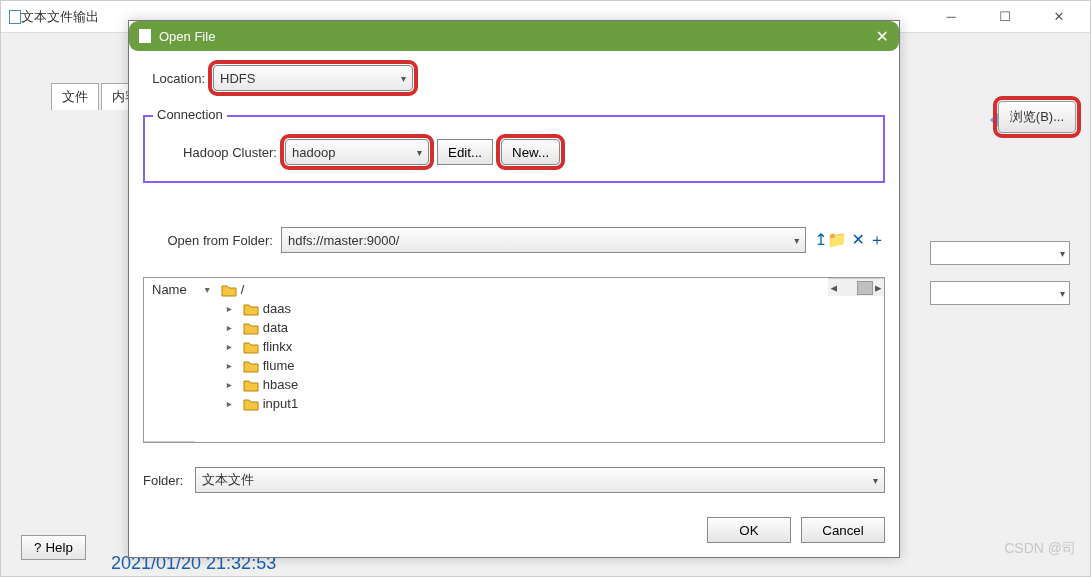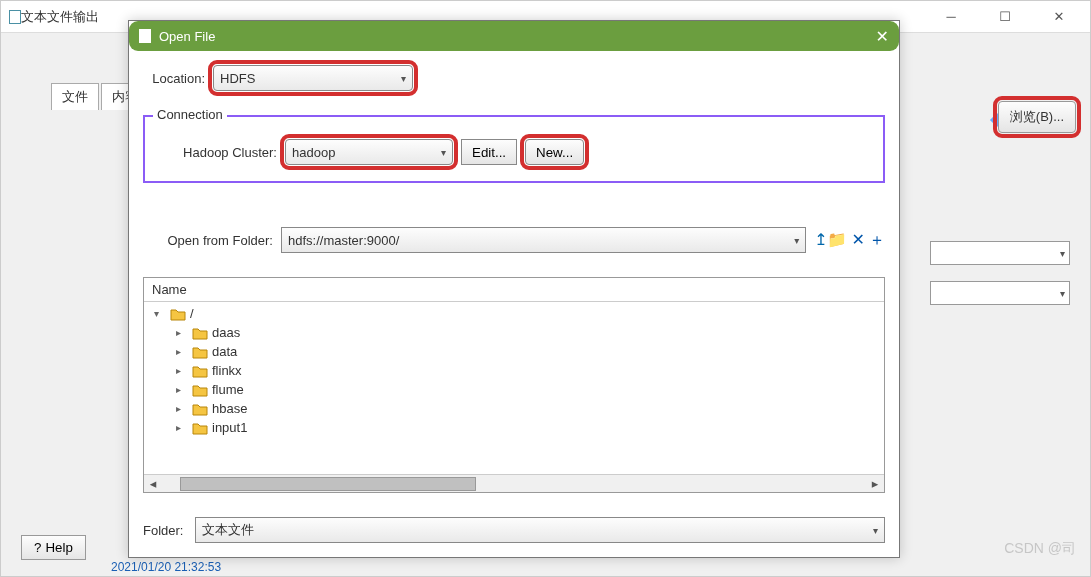--- a/index.html
+++ b/index.html
@@ -62,21 +62,21 @@
       bottom: 16px; left: 20px;
       padding: 4px 12px;
       border: 1px solid #999;
       background: linear-gradient(#fdfdfd,#e5e5e5);
       display: flex; align-items: center; gap: 4px;
     }
     .bg-timestamp {
       position: absolute;
       bottom: 2px; left: 110px;
       color: #1a5fb4;
-      font-size: 12px;
+      font-size: 18px;
       display: flex; gap: 4px;
     }
     .bg-timestamp .rest { color: #333; }
     .bg-dropdown {
       position: absolute;
       right: 20px;
       height: 24px;
       border: 1px solid #999;
       background: #fff;
       display: flex; align-items: center; justify-content: flex-end;
@@ -154,37 +154,37 @@
       padding: 22px 12px 16px 12px;
       position: relative;
       margin-top: 0;
     }
     .fieldset-legend {
       position: absolute;
       top: -10px; left: 8px;
       background: #fff;
       padding: 0 4px;
     }
-    .select-cluster { width: 168px; }
+    .select-cluster { width: 144px; }
     .btn {
       height: 26px;
       padding: 0 10px;
       border: 1px solid #888;
       background: linear-gradient(#fdfdfd,#e5e5e5);
       display: flex; align-items: center;
       cursor: pointer;
     }
     .open-folder-label { width: 130px; text-align: right; }
     .folder-input { flex: 1; }
     .toolbar-icons { display: flex; gap: 4px; font-size: 16px; color: #0066aa; }
     .tree-container {
       flex: 1;
       border: 1px solid #999;
       display: flex;
-      flex-direction: column;
+      flex-direction: row;
       overflow: hidden;
     }
     .tree-header {
       padding: 4px 8px;
       border-bottom: 1px solid #ccc;
       background: #fff;
       font-weight: normal;
     }
     .tree-body {
       flex: 1;
@@ -398,13 +398,21 @@
 
     <div class="row">
       <span style="width:44px">Folder:</span>
       <div class="select filter-select">
         <span>文本文件</span>
         <span class="dropdown-arrow" style="margin-left:auto">▾</span>
       </div>
     </div>
   </div>
 
+  <div class="modal-footer">
+    <button class="btn">
+      <span>OK</span>
+    </button>
+    <button class="btn">
+      <span>Cancel</span>
+    </button>
+  </div>
 </div>
 
 </body></html>

